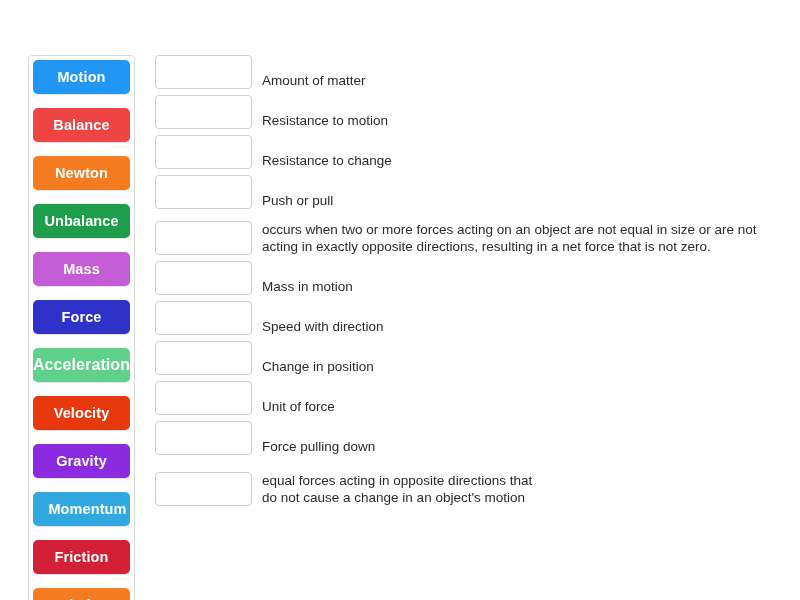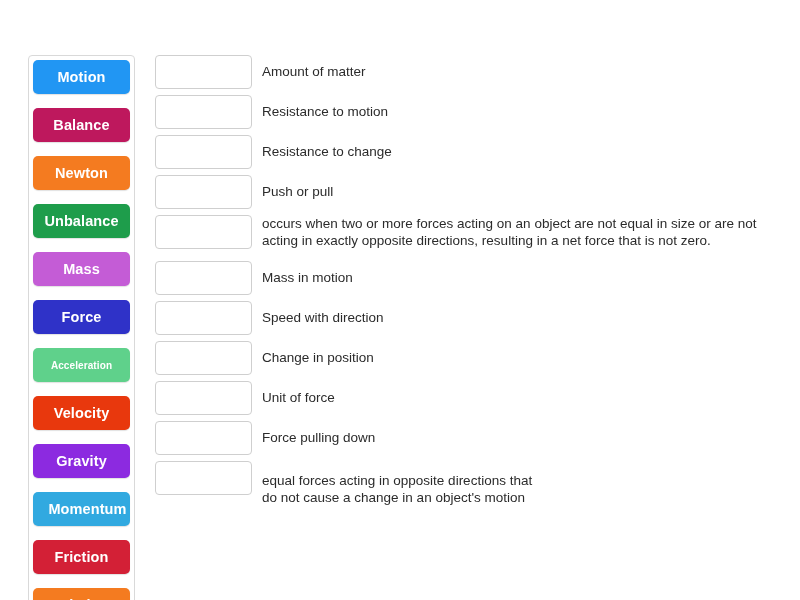--- a/index.html
+++ b/index.html
@@ -38,32 +38,32 @@
     justify-content: center;
     color: #ffffff;
     font-size: 14.5px;
     font-weight: bold;
     letter-spacing: 0.1px;
     cursor: move;
     user-select: none;
     box-shadow: 0 1px 1px rgba(0,0,0,0.12);
   }
   .tile:last-child { margin-bottom: 0; }
-  .tile-small { font-size: 10px; }
+  .tile-small { font-size: 16px; }
 
   
   .rows {
     position: absolute;
     left: 155px;
     top: 55px;
     width: 630px;
   }
   .row {
     display: flex;
-    align-items: flex-start;
+    align-items: flex-end;
     margin-bottom: 6px;
     min-height: 34px;
   }
   .dropzone {
     width: 97px;
     height: 34px;
     border: 1px solid #cfcfcf;
     border-radius: 4px;
     background: #ffffff;
     flex: 0 0 auto;
@@ -83,21 +83,21 @@
 </style>
 </head>
 <body>
 
 <div id="app">
 
   <div class="tiles-panel">
     <div class="tile" style="background-color: rgb(33, 150, 243);">
         <span>Motion</span>
       </div>
-    <div class="tile" style="background-color: #be185d; align-items: center;">
+    <div class="tile" style="background-color: #ef4444; align-items: center;">
         <span>Balance</span>
       </div>
     <div class="tile" style="background-color: rgb(244, 123, 32);">
         <span>Newton</span>
       </div>
     <div class="tile" style="background-color: rgb(30, 157, 75);">
         <span>Unbalance</span>
       </div>
     <div class="tile" style="background-color: rgb(196, 92, 214);">
         <span>Mass</span>

